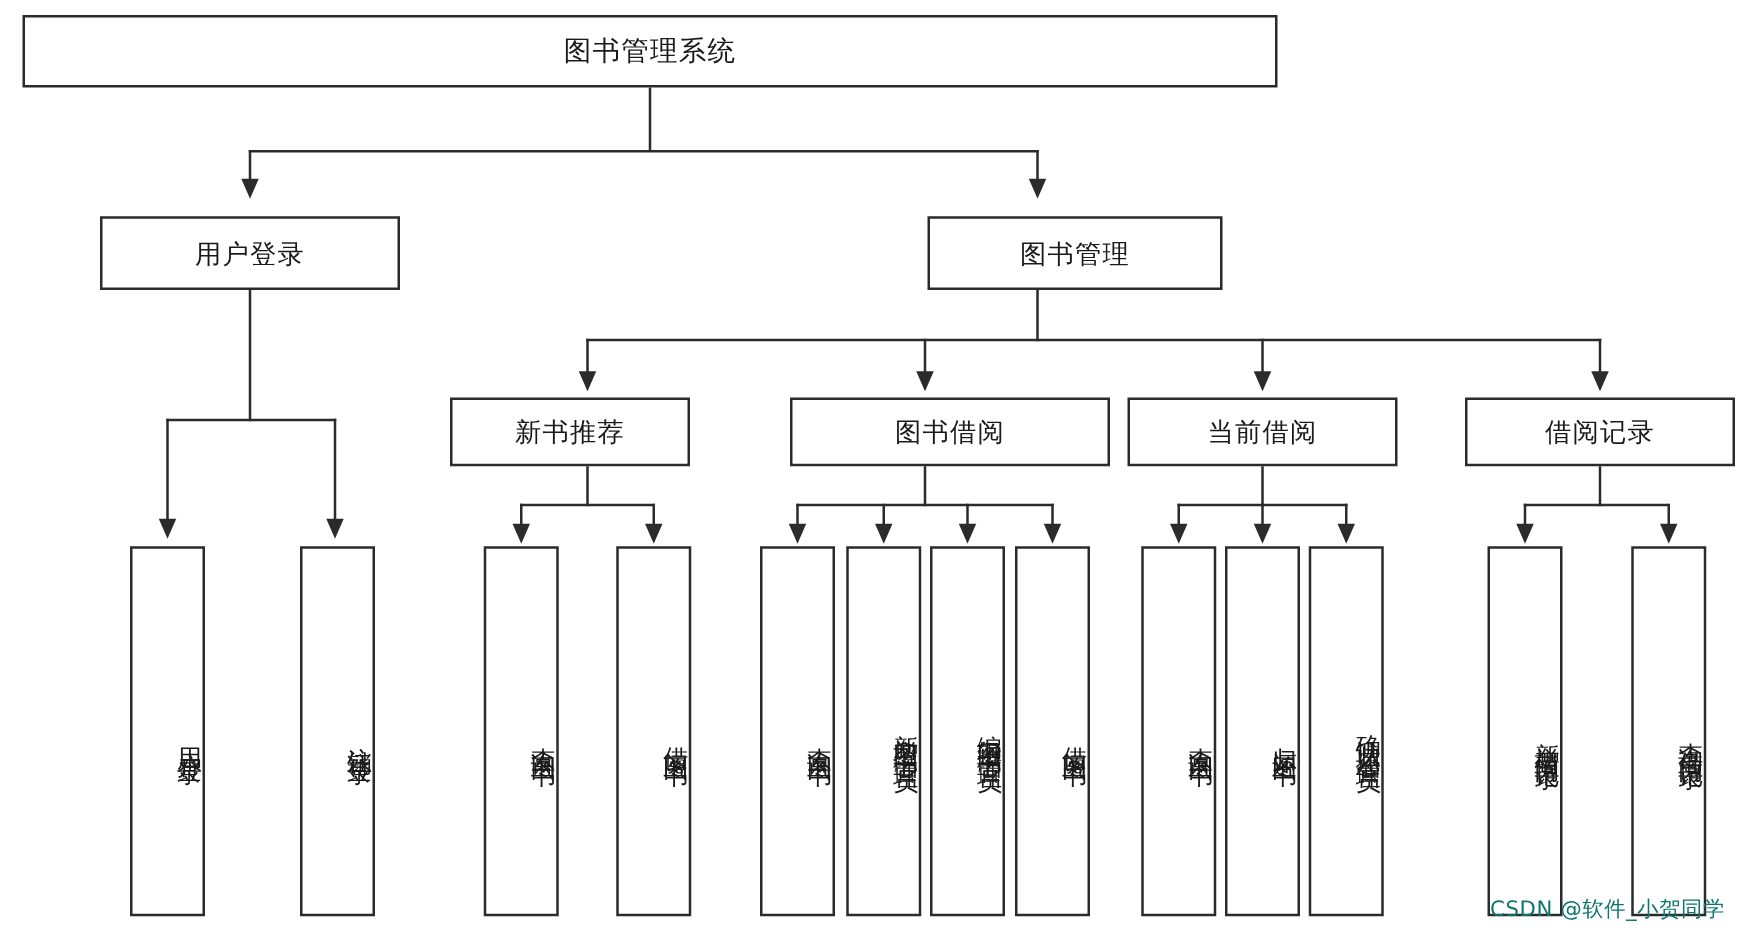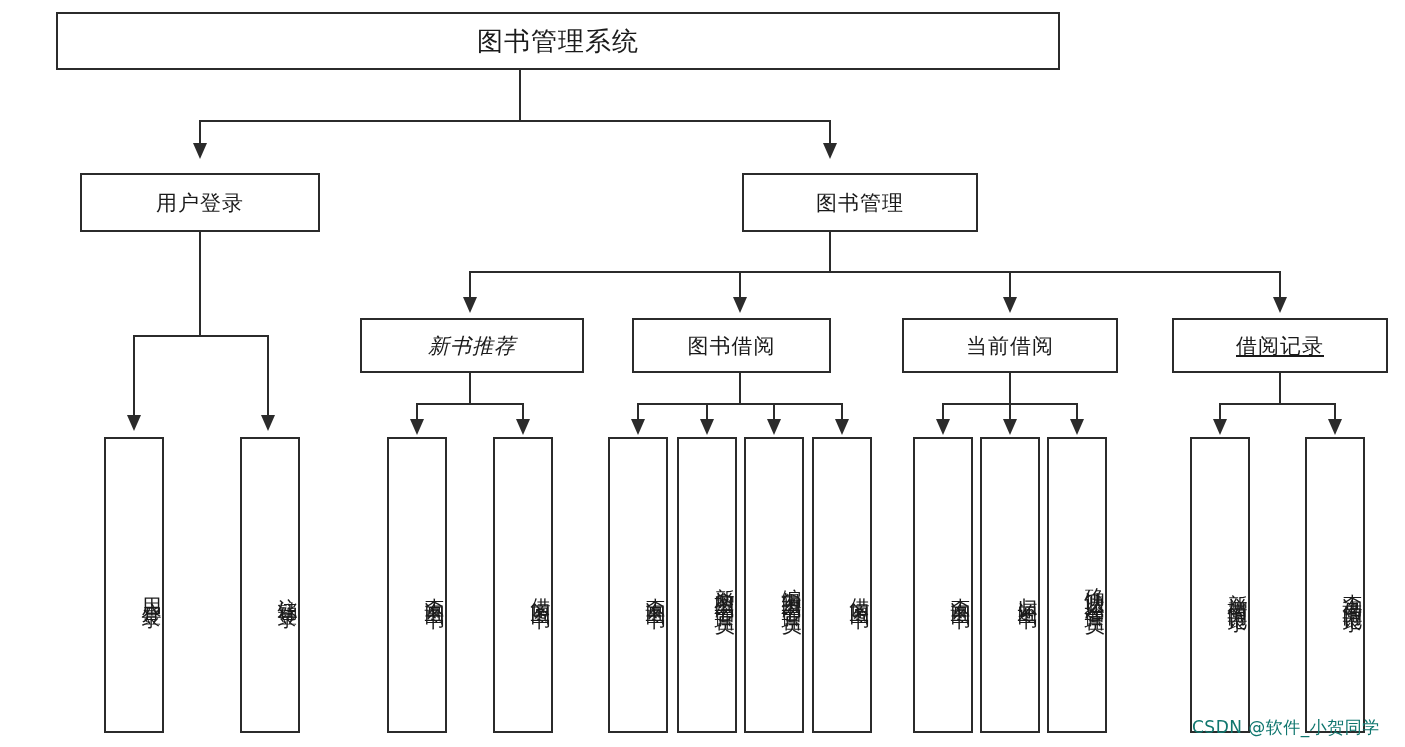--- a/index.html
+++ b/index.html
@@ -23,21 +23,21 @@
     border:2px solid #2b2b2b;
     display:flex;
     align-items:center;
     justify-content:center;
     color:#1a1a1a;
   }
   .node.h{
     font-size:21px;
     letter-spacing:1px;
   }
-  .node.root{ font-size:26px;margin-left:38px; }
+  .node.root{ font-size:22px; }
   .node.v{
     font-size:20px;
     writing-mode:vertical-rl;
     text-orientation:upright;
     letter-spacing:4px;
     align-items:flex-start;
     justify-content:center;
     padding-top:10px;
     line-height:1;
   }
@@ -103,30 +103,30 @@
 
   <div class="ln vline" style="left:469px;top:271px;width:2px;height:28px;"></div>
   <div class="arrow" style="left:463px;top:297px;"></div>
   <div class="ln vline" style="left:739px;top:271px;width:2px;height:28px;"></div>
   <div class="arrow" style="left:733px;top:297px;"></div>
   <div class="ln vline" style="left:1009px;top:271px;width:2px;height:28px;"></div>
   <div class="arrow" style="left:1003px;top:297px;"></div>
   <div class="ln vline" style="left:1279px;top:271px;width:2px;height:28px;"></div>
   <div class="arrow" style="left:1273px;top:297px;"></div>
 
-  <div class="node h" style="left:360px;top:318px;width:224px;height:55px;font-style:italic;">
+  <div class="node h" style="left:360px;top:318px;width:192px;height:55px;">
     <span>新书推荐</span>
   </div>
-  <div class="node h" style="left:632px;top:318px;width:199px;height:55px;">
+  <div class="node h" style="left:632px;top:318px;width:256px;height:55px;">
     <span>图书借阅</span>
   </div>
   <div class="node h" style="left:902px;top:318px;width:216px;height:55px;">
     <span>当前借阅</span>
   </div>
-  <div class="node h" style="left:1172px;top:318px;width:216px;height:55px;text-decoration:underline;">
+  <div class="node h" style="left:1172px;top:318px;width:216px;height:55px;">
     <span>借阅记录</span>
   </div>
 
   <div class="ln vline" style="left:469px;top:373px;width:2px;height:32px;"></div>
   <div class="ln hline" style="left:416px;top:403px;width:108px;height:2px;"></div>
   <div class="ln vline" style="left:416px;top:403px;width:2px;height:18px;"></div>
   <div class="arrow" style="left:410px;top:419px;"></div>
   <div class="ln vline" style="left:522px;top:403px;width:2px;height:18px;"></div>
   <div class="arrow" style="left:516px;top:419px;"></div>
 

